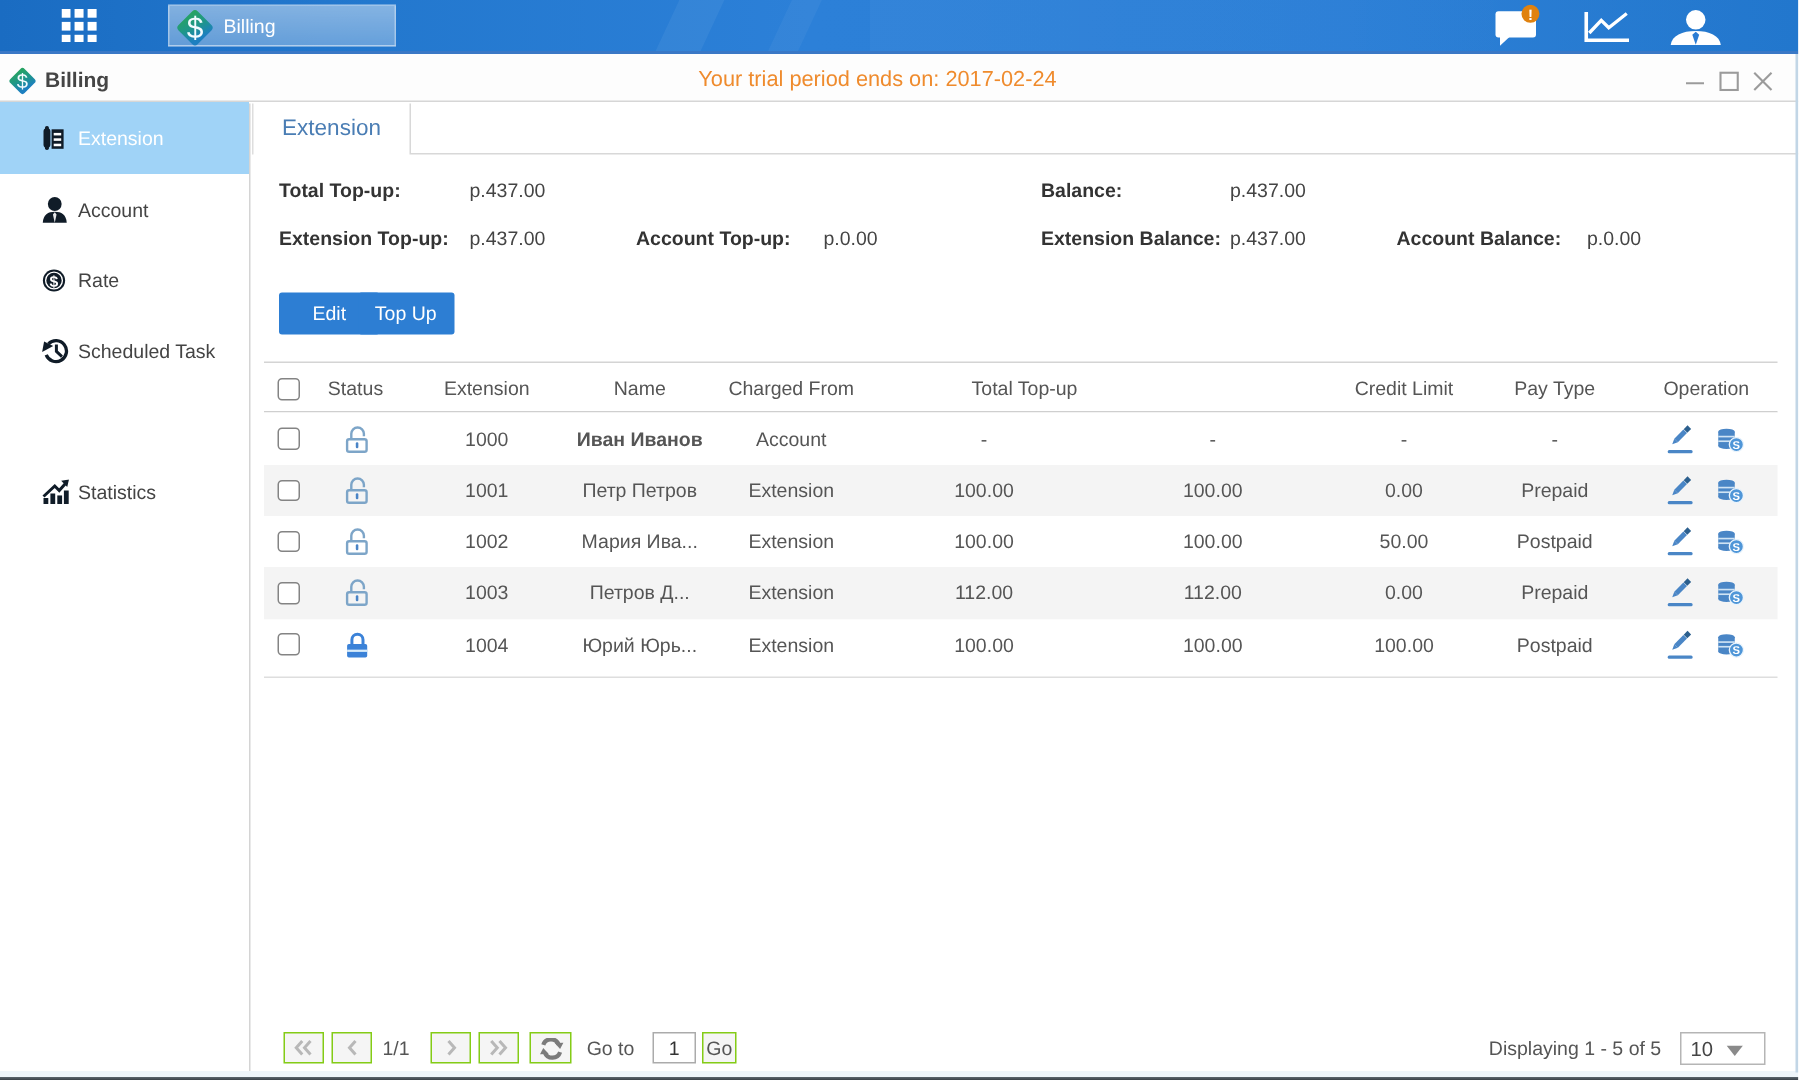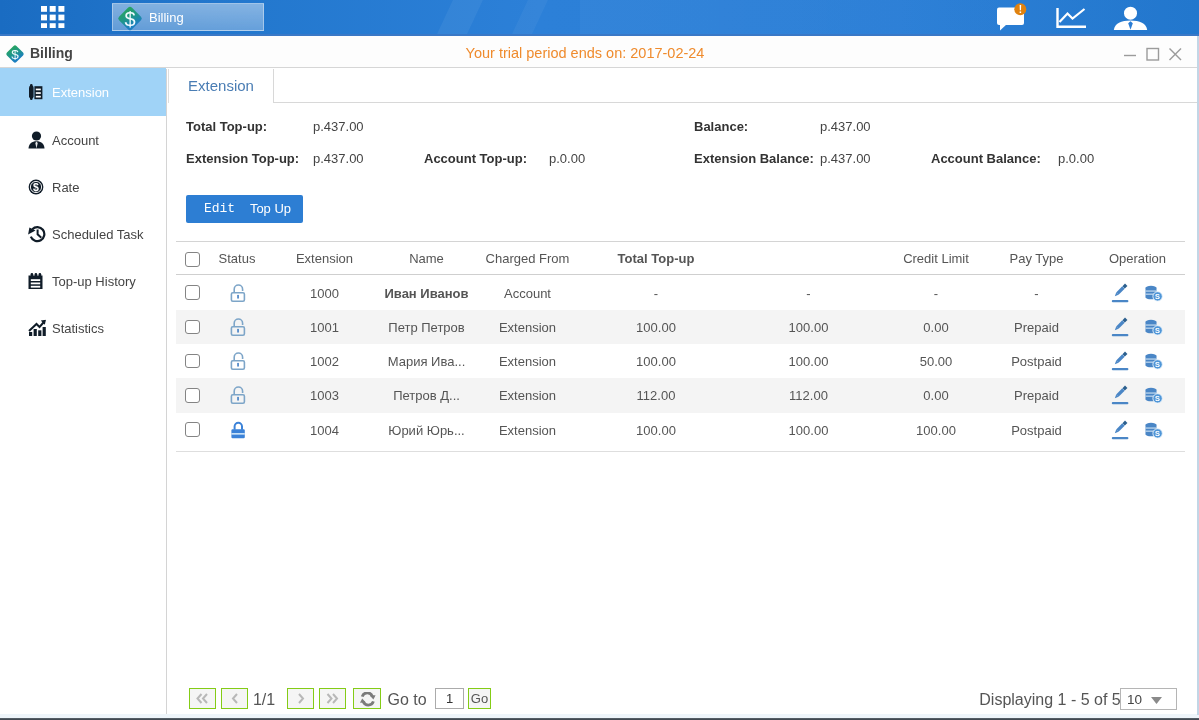--- a/index.html
+++ b/index.html
@@ -52,21 +52,21 @@
 .trow { position:absolute; left:0; width:1009px; height:34.3px; }
 .lock { position:absolute; top:50%; transform:translateY(-50%); }
 .oppen { position:absolute; left:935px; top:50%; transform:translateY(-50%); }
 .opcoin { position:absolute; left:967px; top:50%; transform:translateY(-50%); }
 .th { position:absolute; top:9px; font-size:13px; color:#555; }
 .td { position:absolute; top:50%; transform:translate(-50%,-50%); font-size:13px; color:#555; white-space:nowrap; }
 .cbx { position:absolute; left:9px; width:14.5px; height:14.5px; border:1.4px solid #848484; border-radius:3px; background:#fff; }
 
 
 .pbtn { position:absolute; top:687.5px; height:21px; background:#f5f5f5; border:1px solid #84cc16; }
-.ptxt { position:absolute; top:691px; font-size:16px; color:#555; white-space:nowrap; }
+.ptxt { position:absolute; top:691px; font-size:13px; color:#555; white-space:nowrap; }
 
 
 #botbar { position:absolute; left:0; top:718px; width:1199px; height:2px; background:linear-gradient(180deg,#5c666e,#394148); }
 #botline { position:absolute; left:0; top:713.5px; width:1199px; height:4.5px; background:#eef5fa; }
 #rightedge { position:absolute; left:1197px; top:34px; width:2px; height:681px; background:#c2d6e6; }
 </style>
 </head>
 <body>
 <div id="root">
 
@@ -181,32 +181,20 @@
       <div class="txt">Rate</div>
     </div>
     <div class="mitem" style="top:141px;">
       <svg width="18" height="18" viewBox="0 0 18 18">
         <path d="M 4.3 4.2 A 7 7 0 1 1 2.8 11.6" fill="none" stroke="#101c28" stroke-width="2.2"></path>
         <path d="M 0.1 9.6 L 1.4 2.6 L 7.5 5.6 Z" fill="#101c28"></path>
         <path d="M 9.6 4.6 L 9.6 9.3 L 13.3 12.7" fill="none" stroke="#101c28" stroke-width="2"></path>
       </svg>
       <div class="txt">Scheduled Task</div>
     </div>
-    <div class="mitem" style="top:188px;">
-      <svg width="15" height="17" viewBox="0 0 15 17">
-        <rect x="2.6" y="0.5" width="2.6" height="4.5" rx="1.2" fill="#101c28"></rect>
-        <rect x="6.6" y="0.5" width="2.6" height="4.5" rx="1.2" fill="#101c28"></rect>
-        <rect x="10.6" y="0.5" width="2.6" height="4.5" rx="1.2" fill="#101c28"></rect>
-        <rect x="0.5" y="3" width="14" height="13.5" fill="#101c28"></rect>
-        <rect x="2.8" y="6.7" width="9.4" height="1.8" fill="#fff"></rect>
-        <rect x="2.8" y="10" width="9.4" height="1.8" fill="#fff"></rect>
-        <rect x="2.8" y="13.3" width="9.4" height="1.8" fill="#fff"></rect>
-      </svg>
-      <div class="txt">Top-up History</div>
-    </div>
     <div class="mitem" style="top:235px;">
       <svg width="18" height="17" viewBox="0 0 18 17">
         <rect x="1" y="12.5" width="3.2" height="4" fill="#101c28"></rect>
         <rect x="5.6" y="9.5" width="3.2" height="7" fill="#101c28"></rect>
         <rect x="10.2" y="10.8" width="3.2" height="5.7" fill="#101c28"></rect>
         <rect x="14.6" y="7.5" width="3.2" height="9" fill="#101c28"></rect>
         <path d="M 1 11.5 L 8.5 4.5 L 11.5 7.5 L 15.5 3" fill="none" stroke="#101c28" stroke-width="2"></path>
         <path d="M 12.8 1 L 18 0.2 L 16.8 5.2 Z" fill="#101c28"></path>
       </svg>
       <div class="txt">Statistics</div>
@@ -227,33 +215,33 @@
 
   <div class="lbl" style="left:186px; top:150.8px;">Extension Top-up:</div>
   <div class="val" style="left:313px; top:150.8px;">p.437.00</div>
   <div class="lbl" style="left:424px; top:150.8px;">Account Top-up:</div>
   <div class="val" style="left:549px; top:150.8px;">p.0.00</div>
   <div class="lbl" style="left:694px; top:150.8px;">Extension Balance:</div>
   <div class="val" style="left:820px; top:150.8px;">p.437.00</div>
   <div class="lbl" style="left:931px; top:150.8px;">Account Balance:</div>
   <div class="val" style="left:1058px; top:150.8px;">p.0.00</div>
 
-  <div class="btn" style="left:186px; width:67px;font-family:Liberation Mono, monospace;">Edit</div>
+  <div class="btn" style="left:186px; width:67px;">Edit</div>
   <div class="btn" style="left:238.5px; width:64px;">Top Up</div>
 
   <div id="tbl">
     <div class="topline"></div>
 
     <div class="trow" style="top:1px; height:33px;">
       <div class="cbx" style="top:10px;"></div>
       <div class="th ctr" style="left:61px;">Status</div>
       <div class="th ctr" style="left:148.5px;">Extension</div>
       <div class="th ctr" style="left:250.5px;">Name</div>
       <div class="th ctr" style="left:351.5px;">Charged From</div>
-      <div class="th ctr" style="left:480px;font-weight:bold;">Total Top-up</div>
+      <div class="th ctr" style="left:507px;">Total Top-up</div>
       <div class="th ctr" style="left:632.5px;margin-top:42px;">Balance</div>
       <div class="th ctr" style="left:760px;">Credit Limit</div>
       <div class="th ctr" style="left:860.5px;">Pay Type</div>
       <div class="th ctr" style="left:961.5px;">Operation</div>
     </div>
     <div class="hline"></div>
 
     <div class="trow" style="top:34.4px; background:#fff;">
       <div class="cbx" style="top:9.9px;"></div>
       <svg class="lock" style="left:53.5px;" width="16" height="19" viewBox="0 0 16 19">

